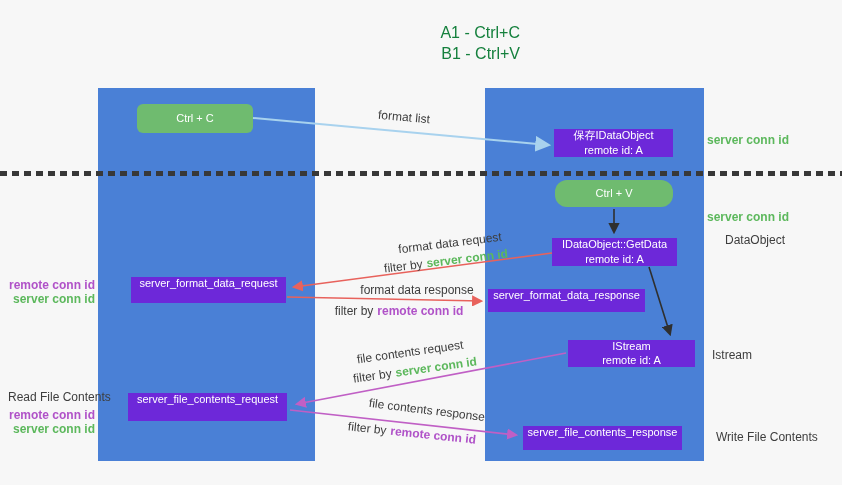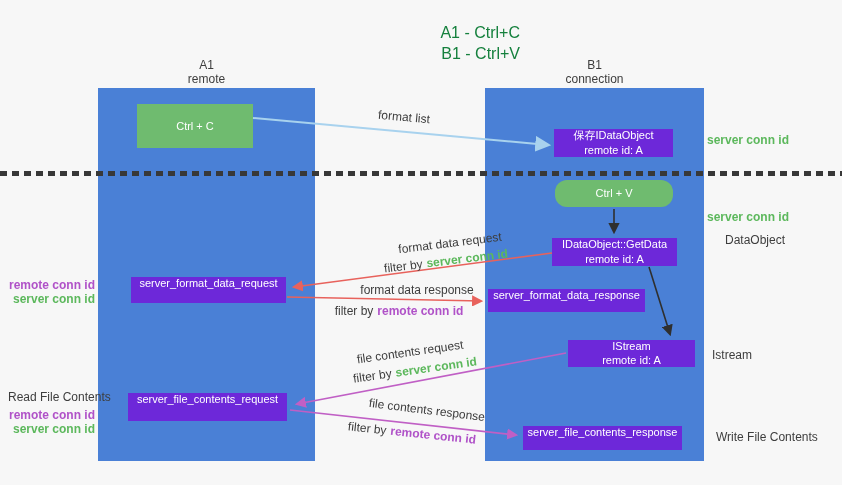--- a/index.html
+++ b/index.html
@@ -44,28 +44,20 @@
 </head>
 <body>
 
 <div class="canvas">
 
   <div class="title">
     <div>A1 - Ctrl+C</div>
     <div>B1 - Ctrl+V</div>
   </div>
 
-  <div class="lane-header" style="left:98px;">
-    <div>A1</div>
-    <div>remote</div>
-  </div>
-  <div class="lane-header" style="left:486px;">
-    <div>B1</div>
-    <div>connection</div>
-  </div>
 
   <div class="lane lane-left"></div>
   <div class="lane lane-right"></div>
 
   <div class="dotted"></div>
 
   <svg class="arrows" viewBox="0 0 842 485">
     <defs>
       <marker id="m-blue" viewBox="0 0 10 10" refX="8" refY="5" markerWidth="8" markerHeight="8" orient="auto">
         <path d="M0,0 L10,5 L0,10 z" fill="#a8d2ee"></path>
@@ -82,21 +74,21 @@
     </defs>
     <path d="M253,118 L548,145" stroke="#a8d2ee" stroke-width="2" fill="none" marker-end="url(#m-blue)"></path>
     <path d="M614,209 L614,232" stroke="#2f2f2f" stroke-width="1.6" fill="none" marker-end="url(#m-blk)"></path>
     <path d="M552,253 L294,287" stroke="#e8625c" stroke-width="1.6" fill="none" marker-end="url(#m-red)"></path>
     <path d="M287,297 L481,301" stroke="#e8625c" stroke-width="1.6" fill="none" marker-end="url(#m-red)"></path>
     <path d="M649,267 L670,334" stroke="#2f2f2f" stroke-width="1.6" fill="none" marker-end="url(#m-blk)"></path>
     <path d="M566,353 L297,404" stroke="#c05fc5" stroke-width="1.6" fill="none" marker-end="url(#m-mag)"></path>
     <path d="M290,410 L516,435" stroke="#c05fc5" stroke-width="1.6" fill="none" marker-end="url(#m-mag)"></path>
   </svg>
 
-  <div class="box green" style="left:137px; top:104px; width:116px; height:44px;">
+  <div class="box green" style="left:137px; top:104px; width:116px; height:29px;border-radius:6px;">
     <div>Ctrl + C</div>
   </div>
 
   <div class="box orange" style="left:554px; top:129px; width:119px; height:28px;">
     <div>保存IDataObject</div>
     <div>remote id: A</div>
   </div>
 
   <div class="box green" style="left:555px; top:180px; width:118px; height:27px;border-radius:12px;">
     <div>Ctrl + V</div>

